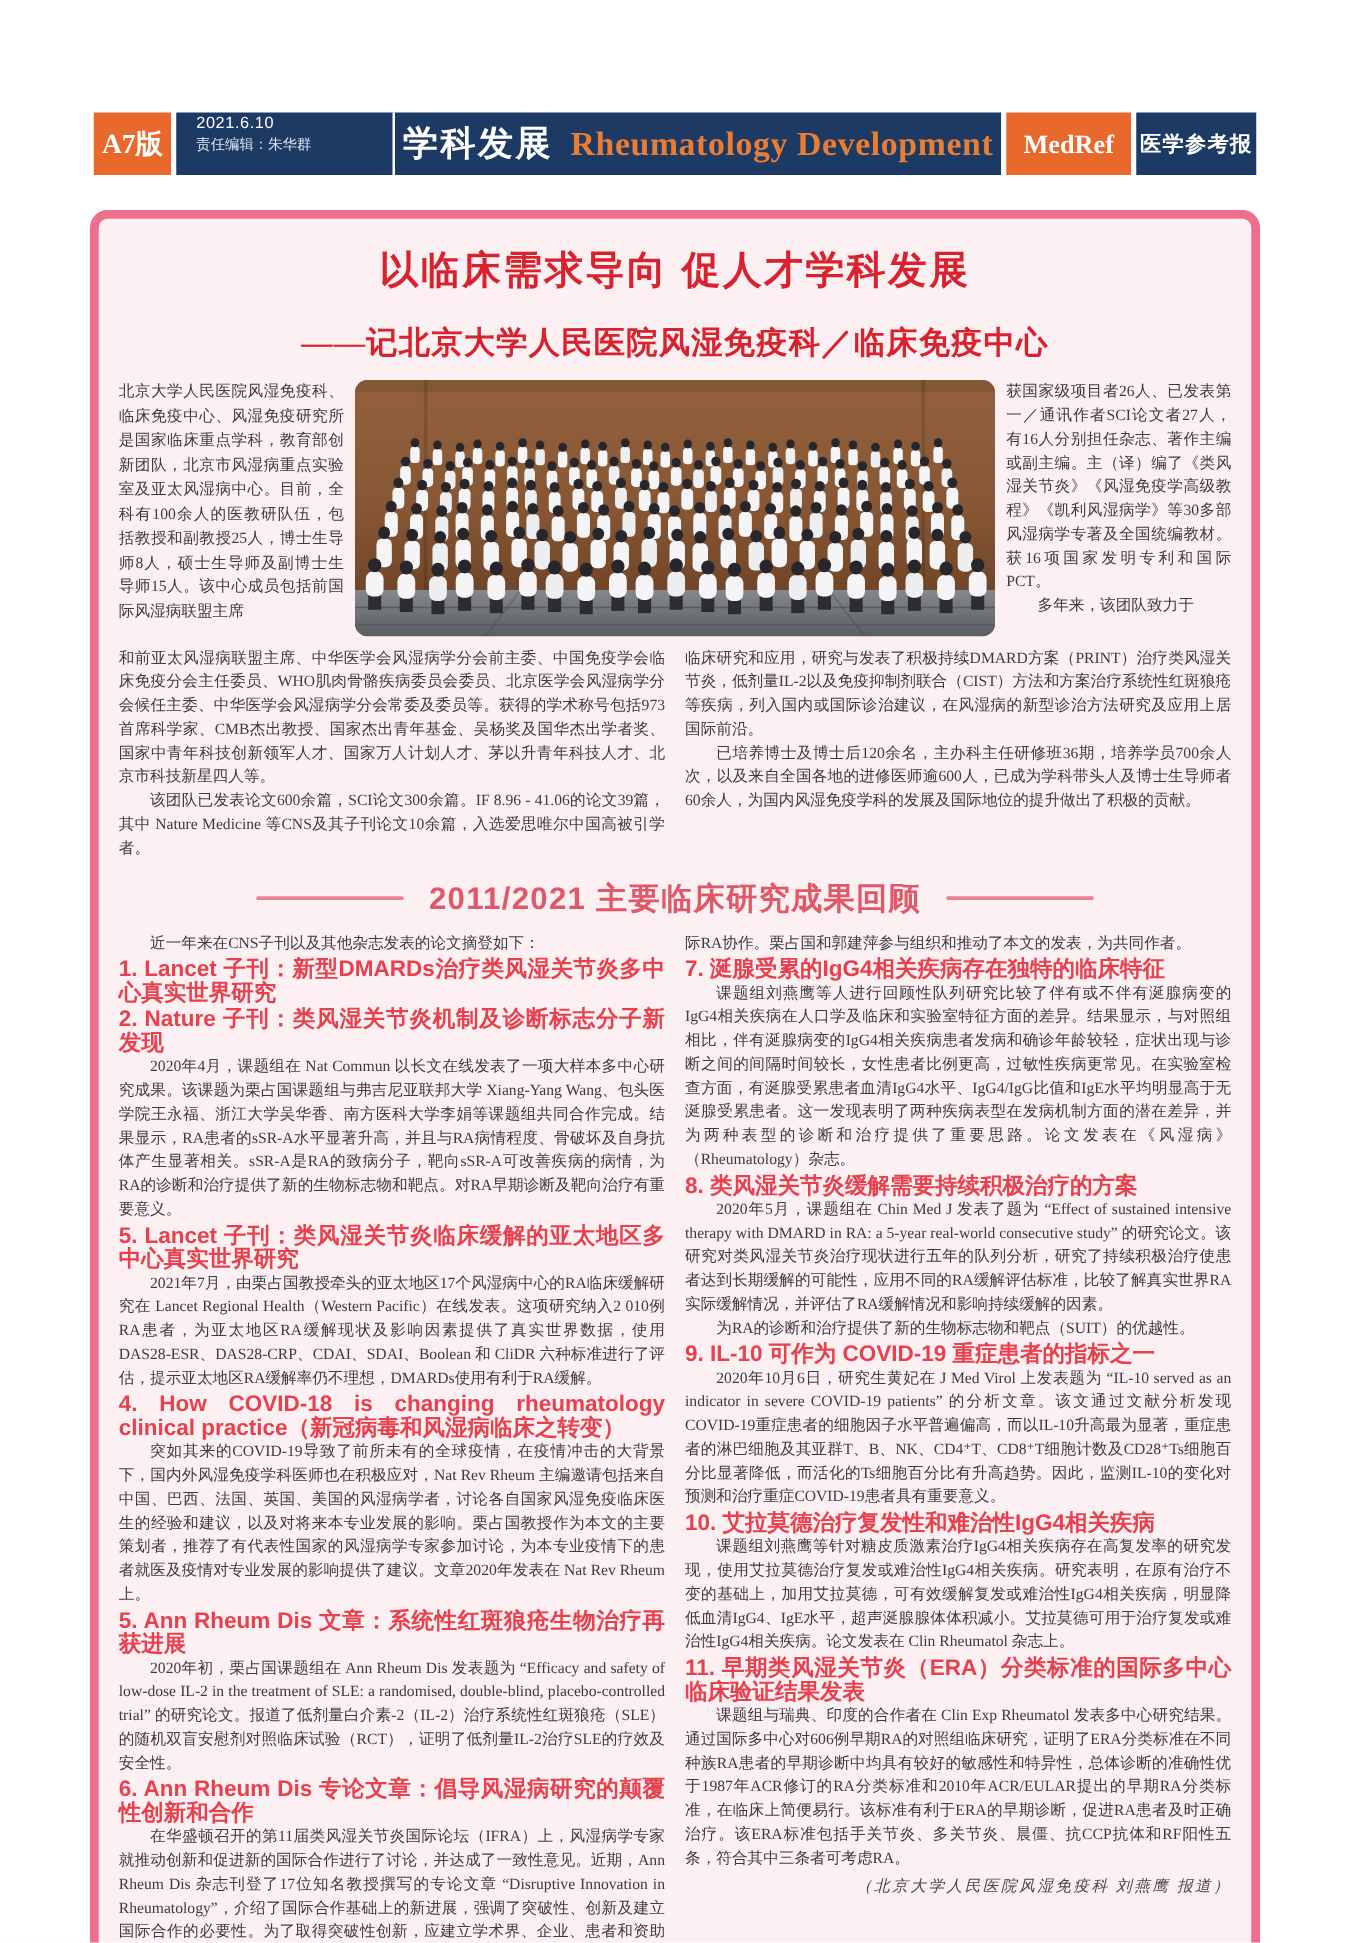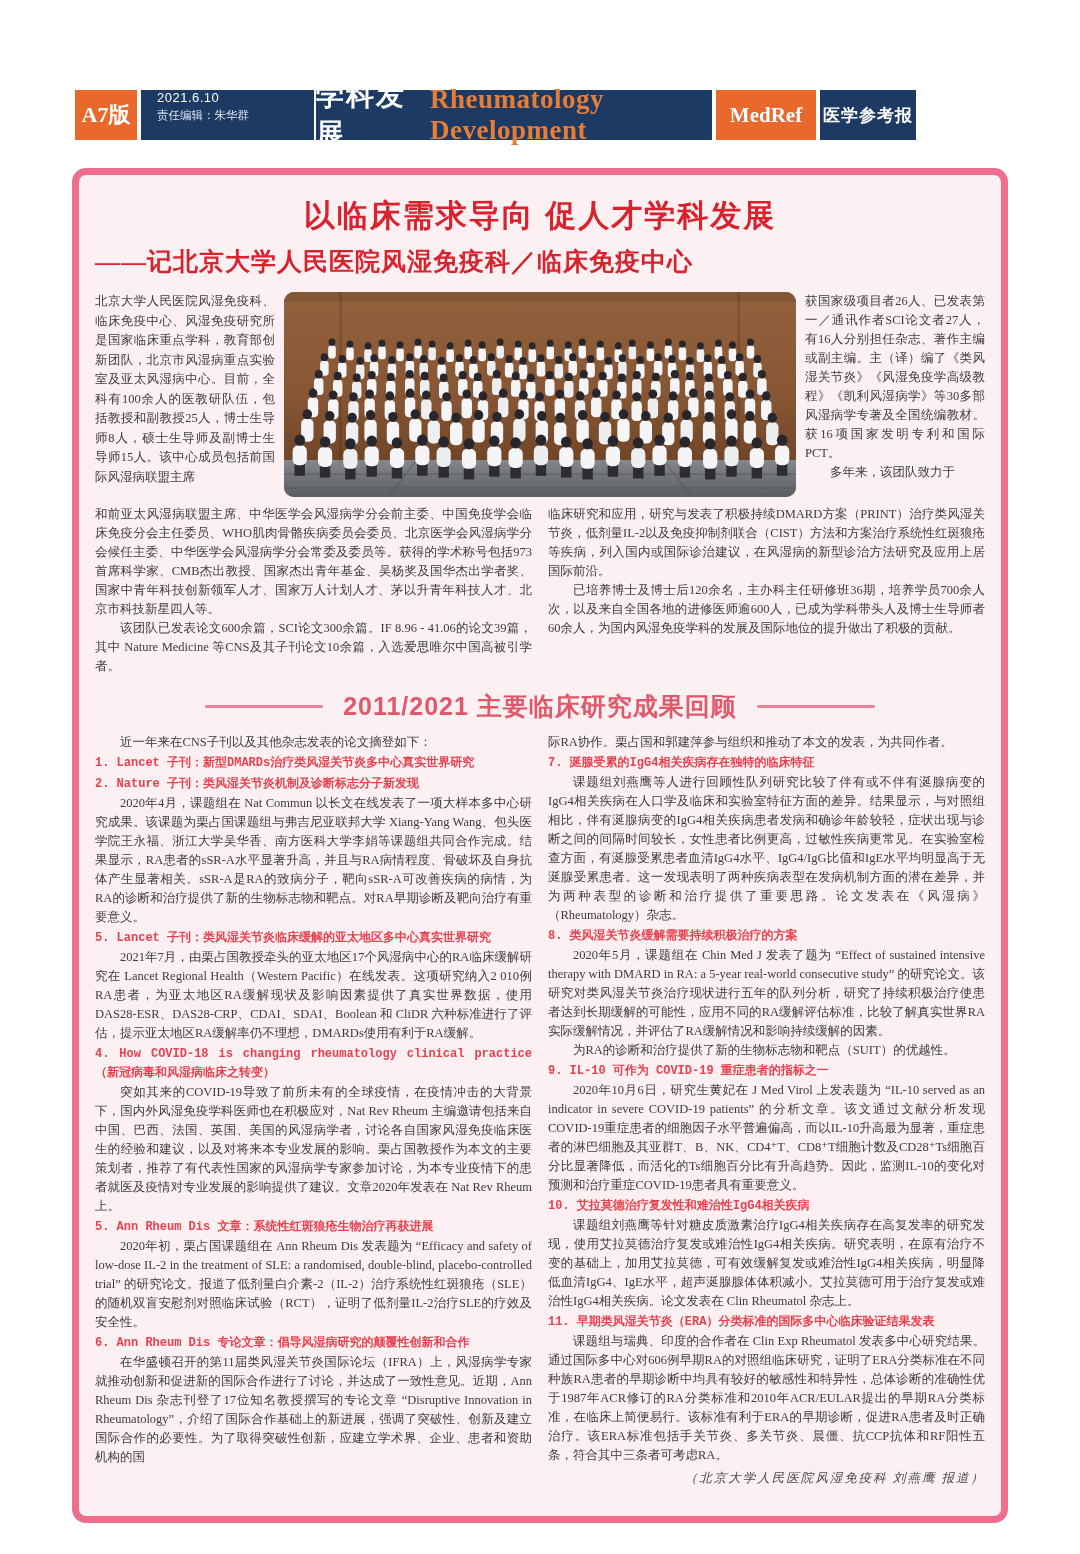--- a/index.html
+++ b/index.html
@@ -2,21 +2,21 @@
 <html style="--masthead-navy: #1c3a64; --masthead-orange: #e9682c; --border-pink: #ee6e8e; --panel-bg: #fdf0f2; --title-red: #d8232f; --heading-red: #e8414e; --photo-wall: #8a5b39; --photo-floor: #70747a;"><head>
 <meta charset="utf-8">
 <style>
   * { margin:0; padding:0; box-sizing:border-box; }
   html,body { width:1080px; height:1554px; overflow:hidden; background:#ffffff; }
   body { font-family:"Liberation Serif","DejaVu Serif",serif; color:#3b3b42; }
 
   .page { position:relative; width:1080px; height:1554px; }
 
   
-  .masthead { position:absolute; left:75px; top:90px; width:841px; height:50px; display:flex; align-items:stretch; }
+  .masthead { position:absolute; left:75px; top:90px; width:930px; height:50px; display:flex; align-items:stretch; }
   .m-gap { width:4px; background:#fff; flex:0 0 auto; }
   .page-label { flex:0 0 62px; background:var(--masthead-orange,#e9682c); color:#fff;
     display:flex; align-items:center; justify-content:center; font-size:22px; font-weight:bold; }
   .date-block { flex:0 0 175px; background:var(--masthead-navy,#1c3a64); color:#fff;
     display:flex; flex-direction:column; justify-content:flex-start; padding-left:16px;
     font-family:"Liberation Sans","DejaVu Sans",sans-serif; border-right:2px solid #fff; }
   .date-block .d { font-size:13px; letter-spacing:.5px; }
   .date-block .e { font-size:11.5px; margin-top:3px; color:#dfe6f0; }
   .section-title-bar { flex:1 1 auto; background:var(--masthead-navy,#1c3a64);
     display:flex; align-items:center; justify-content:center; gap:14px; }
@@ -29,43 +29,43 @@
     display:flex; align-items:center; justify-content:center; font-size:17px; font-weight:bold;
     font-family:"Liberation Sans","DejaVu Sans",sans-serif; letter-spacing:1px; }
 
   
   .content-box { position:absolute; left:72px; top:168px; width:936px;
     border:7px solid var(--border-pink,#ee6e8e); border-radius:14px;
     background:var(--panel-bg,#fdf0f2); padding:20px 16px 28px; }
 
   h1.art-title { text-align:center; color:var(--title-red,#d8232f); font-size:31px; font-weight:bold;
     font-family:"Liberation Sans","DejaVu Sans",sans-serif; letter-spacing:2px; }
-  h2.art-subtitle { text-align:left; color:var(--title-red,#d8232f); font-size:25px; font-weight:bold;
-    margin-top:8px; letter-spacing:1px; }
+  h2.art-subtitle { text-align:center; color:var(--title-red,#d8232f); font-size:25px; font-weight:bold;
+    margin-top:20px; letter-spacing:1px; }
 
   .intro-row { display:flex; gap:9px; margin-top:14px; }
   .col-narrow { flex:0 0 180px; font-size:12.5px; line-height:19.5px; text-align:justify; }
   .photo { position:relative; flex:1 1 auto; height:205px; border-radius:10px; overflow:hidden;
     background:#8a5b39; }
   .photo svg { display:block; width:100%; height:100%; }
 
   p { font-size:12.5px; line-height:19px; text-align:justify; }
   p.indent { text-indent:2em; }
 
   .two-col { display:flex; gap:16px; margin-top:8px; }
   .two-col .col { flex:1 1 0; }
 
   .section-head { display:flex; align-items:center; justify-content:center; margin:14px 0 10px; }
   .section-head .rule { width:118px; height:3px; background:#e88296; border-radius:2px; margin:0 20px; }
   .section-head h3 { color:#e0596a; font-size:25px; font-weight:bold;
     font-family:"Liberation Sans","DejaVu Sans",sans-serif; letter-spacing:1px; }
 
-  .research h4 { color:var(--heading-red,#e8414e); font-size:12px; line-height:19px;
+  .research h4 { color:var(--heading-red,#e8414e); font-size:18px; line-height:19px;
     font-weight:bold; margin-top:2px; text-align:justify;
-    font-family:Liberation Mono, monospace; }
+    font-family:Liberation Sans, sans-serif; }
   .byline { text-align:right; font-style:italic; color:#46464e; letter-spacing:2px; margin-top:4px; }
 </style>
 </head>
 <body>
 
 <div class="page">
 
   <header class="masthead">
     <div class="page-label">A7版</div>
     <div class="m-gap"></div>

